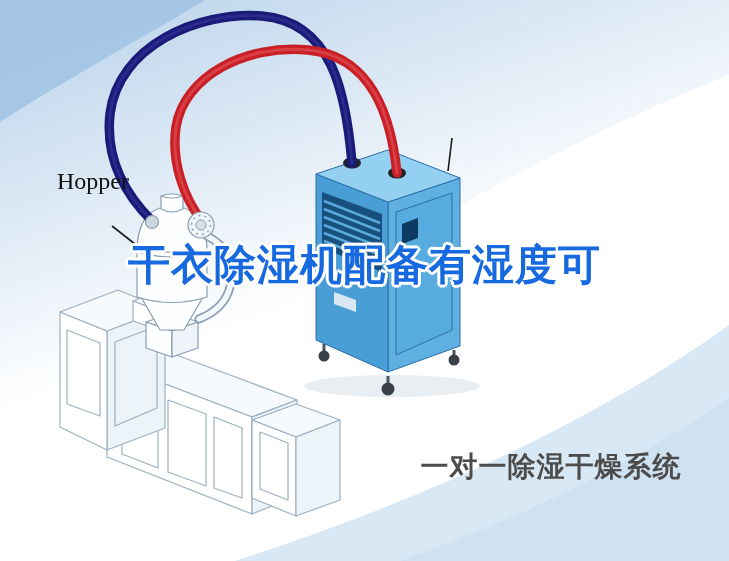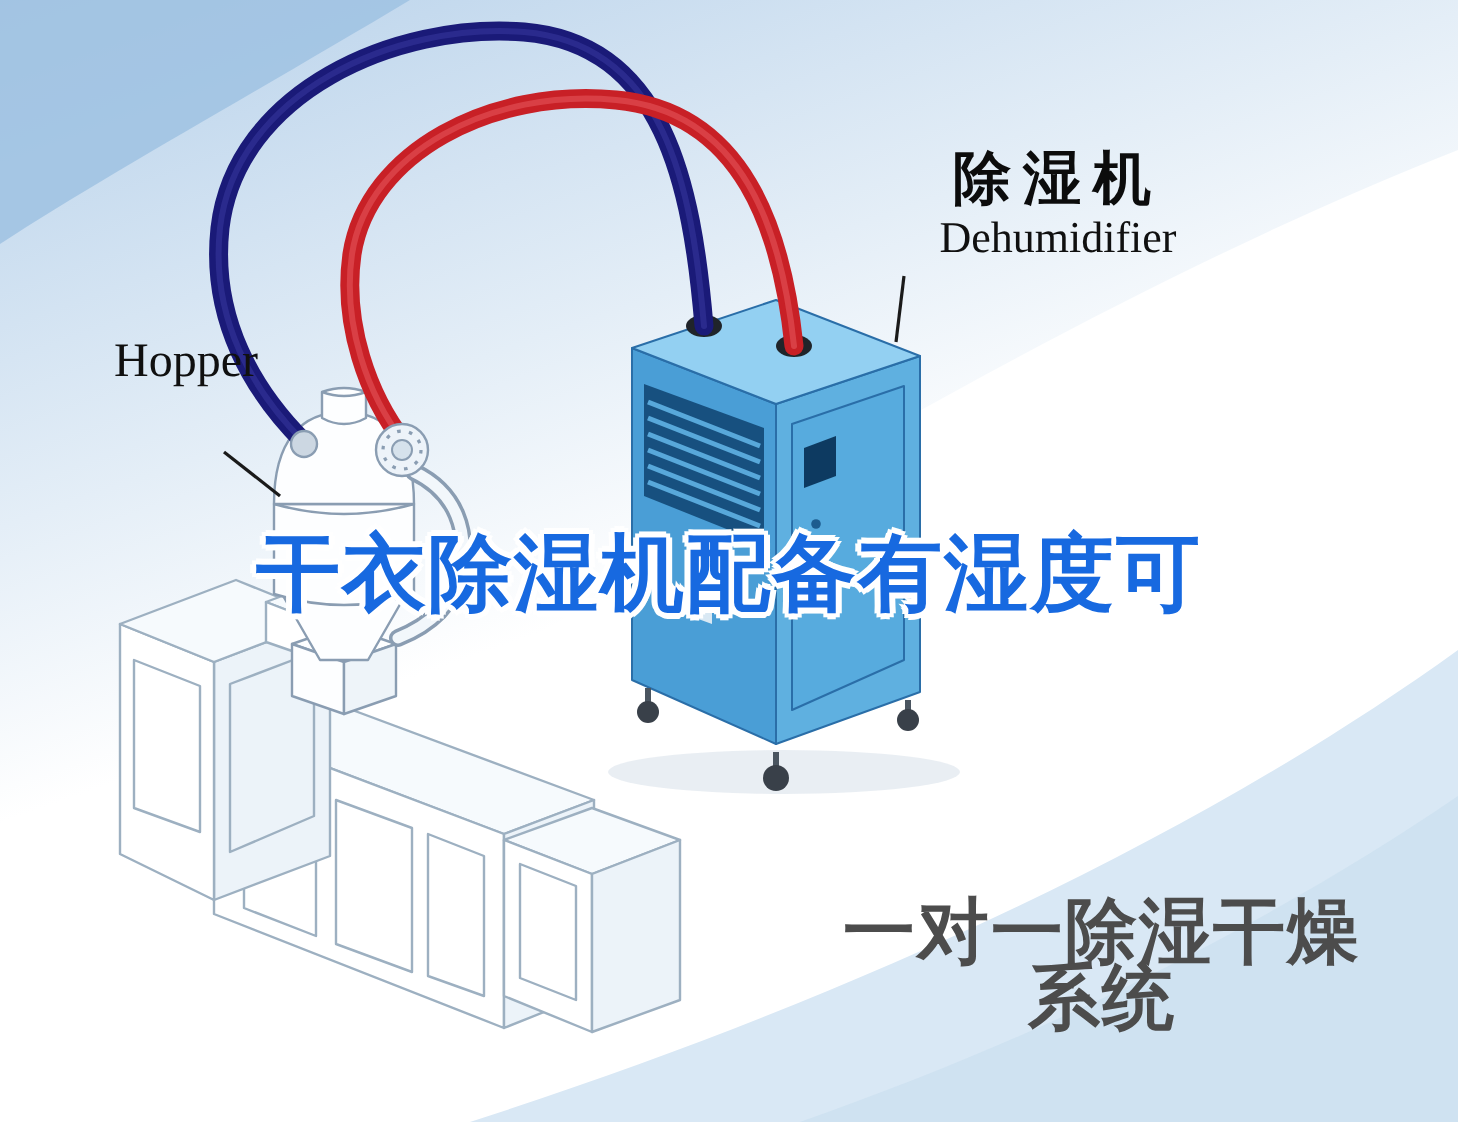--- a/index.html
+++ b/index.html
@@ -11,27 +11,27 @@
   .overlay{position:absolute;z-index:2;}
   
   .label-dehu{left:450px;top:74px;width:158px;text-align:center;}
   .label-dehu .zh{display:block;font-size:29px;font-weight:bold;color:#0c0c0c;letter-spacing:6px;line-height:32px;}
   .label-dehu .en{display:block;font-family:"Liberation Serif",serif;font-size:22px;color:#101010;line-height:26px;}
   
   .label-hopper{left:44px;top:170px;width:98px;text-align:center;}
   .label-hopper .zh{display:block;font-size:23px;font-weight:bold;color:#0c0c0c;letter-spacing:2px;line-height:27px;}
   .label-hopper .en{display:block;font-family:"Liberation Serif",serif;font-size:24px;color:#101010;line-height:23px;}
   
-  .headline{left:0;top:241px;width:729px;text-align:center;color:#1769e0;font-weight:bold;margin-top:22px;}
+  .headline{left:0;top:241px;width:729px;text-align:center;color:#1769e0;font-weight:bold;}
   .headline .line{display:block;font-size:42px;line-height:47px;letter-spacing:1px;
     text-shadow:-3px 0 0 #fff,3px 0 0 #fff,0 -3px 0 #fff,0 3px 0 #fff,
                 -2px -2px 0 #fff,2px -2px 0 #fff,-2px 2px 0 #fff,2px 2px 0 #fff;}
   
   .caption{left:406px;top:450px;width:290px;text-align:center;}
-  .caption .zh{display:block;font-size:36px;font-weight:bold;color:#4c4c4c;letter-spacing:1px;line-height:33px;font-family:Liberation Serif, serif;}
+  .caption .zh{display:block;font-size:28px;font-weight:bold;color:#4c4c4c;letter-spacing:1px;line-height:33px;}
   .caption .en{display:block;font-family:"Liberation Serif",serif;font-size:21px;color:#333333;line-height:25px;margin-top:2px;}
 </style>
 </head>
 <body>
 
 <div class="stage">
 
   <svg width="729" height="561" viewBox="0 0 729 561">
     <defs>
       <linearGradient id="gTop" x1="0%" y1="0%" x2="45%" y2="85%">
@@ -110,24 +110,20 @@
 
     <circle cx="152" cy="222" r="6.5" fill="#ccd7e2" stroke="#8a9db2" stroke-width="1.2"></circle>
     <circle cx="201" cy="225" r="13" fill="#edf3f9" stroke="#8a9db2" stroke-width="1.2"></circle>
     <circle cx="201" cy="225" r="9.5" fill="none" stroke="#8a9db2" stroke-width="1.6" stroke-dasharray="1.8 4.2"></circle>
     <circle cx="201" cy="225" r="5" fill="#d6e2ec" stroke="#8a9db2" stroke-width="1"></circle>
 
     <line x1="452" y1="138" x2="448" y2="171" stroke="#1a1a1a" stroke-width="1.6"></line>
     <line x1="112" y1="226" x2="140" y2="248" stroke="#1a1a1a" stroke-width="1.6"></line>
   </svg>
 
-  <div class="overlay label-dehu">
-    <span class="zh">除湿机</span>
-    <span class="en">Dehumidifier</span>
-  </div>
 
   <div class="overlay label-hopper">
     <span class="en">Hopper</span>
   </div>
 
   <div class="overlay headline">
     <span class="line">干衣除湿机配备有湿度可</span>
   </div>
 
   <div class="overlay caption">

